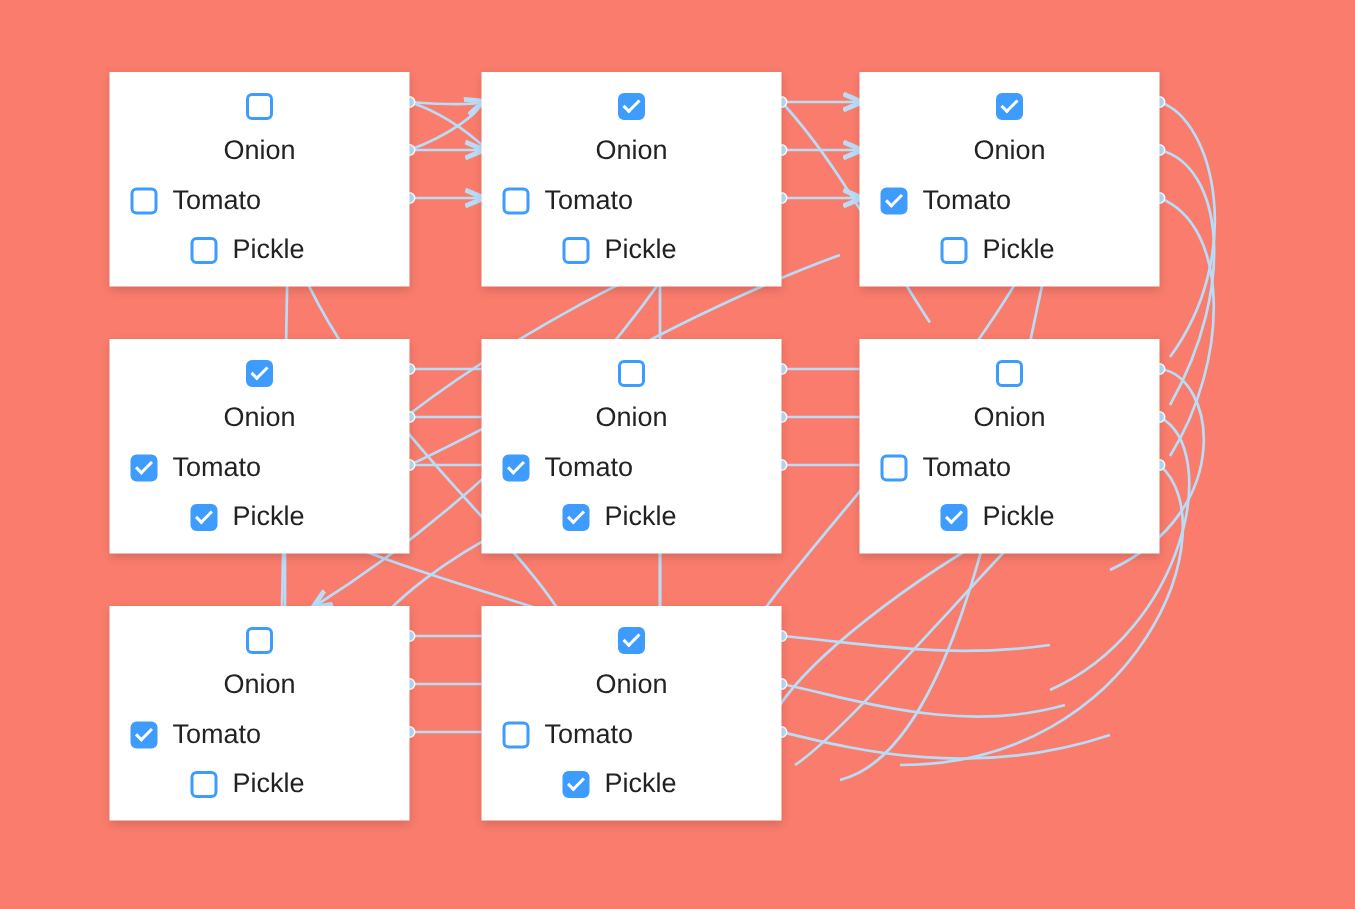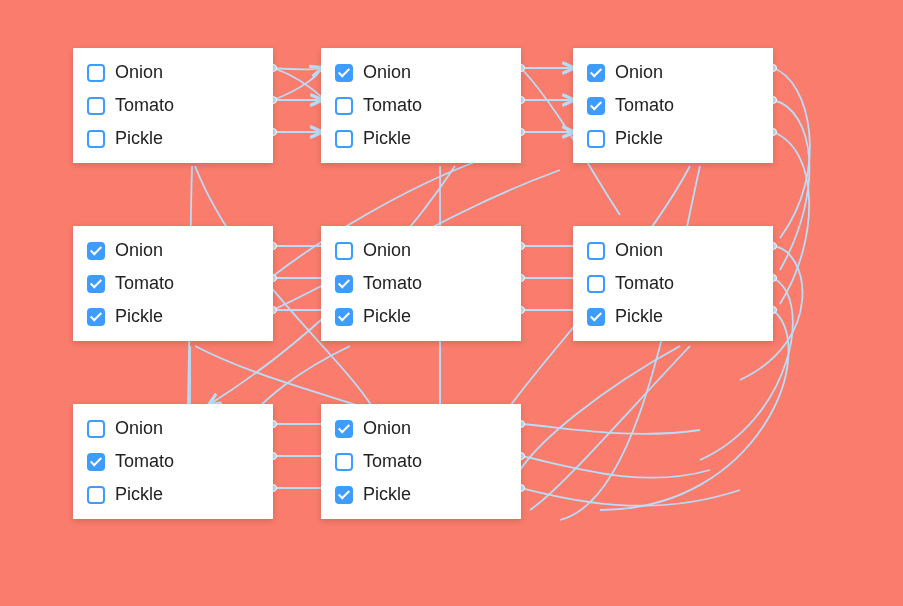--- a/index.html
+++ b/index.html
@@ -20,22 +20,22 @@
     width: 200px;
     padding: 12px 14px;
     box-shadow: 0 2px 6px rgba(0,0,0,0.15);
   }
   .row {
     display: flex;
     align-items: center;
     gap: 10px;
     padding: 6px 0;
   }
-  .row:first-child { padding-top: 2px; }
-  .row:last-child { padding-bottom: 2px; }
+  .row:first-child { padding-top: 2px; flex-direction: column; }
+  .row:last-child { padding-bottom: 2px; margin-left: 40px; }
   .check {
     width: 18px;
     height: 18px;
     border: 2px solid #3e9cff;
     border-radius: 4px;
     background: #fff;
     flex: 0 0 18px;
     position: relative;
     cursor: pointer;
   }

